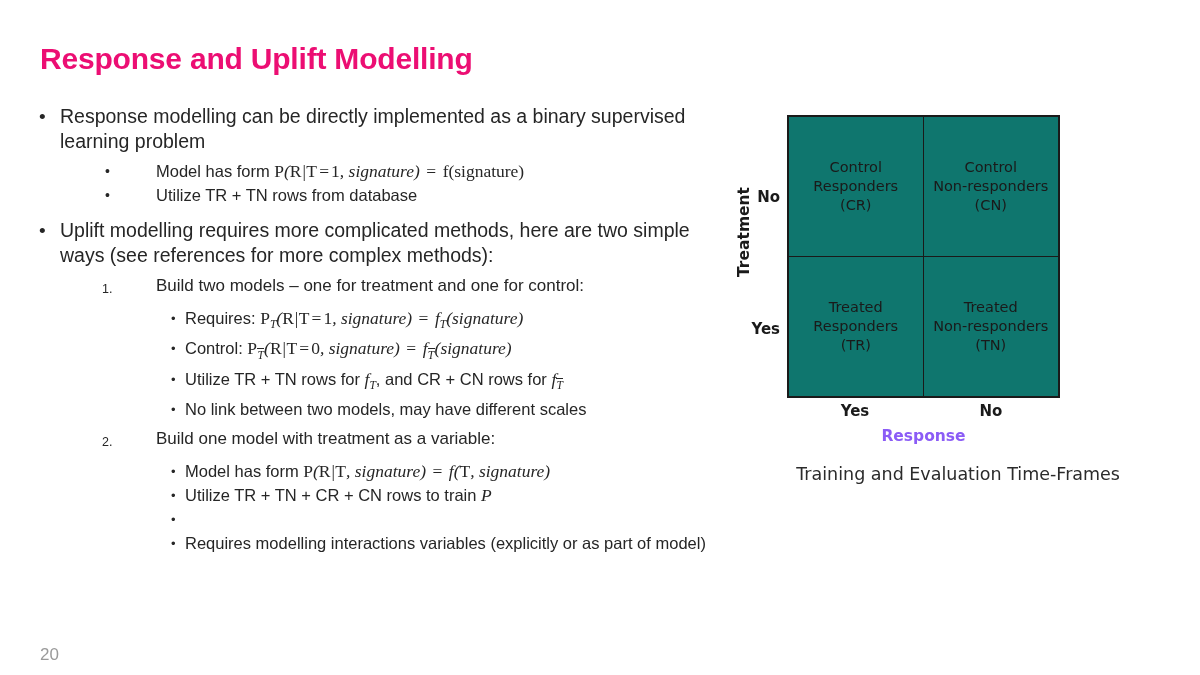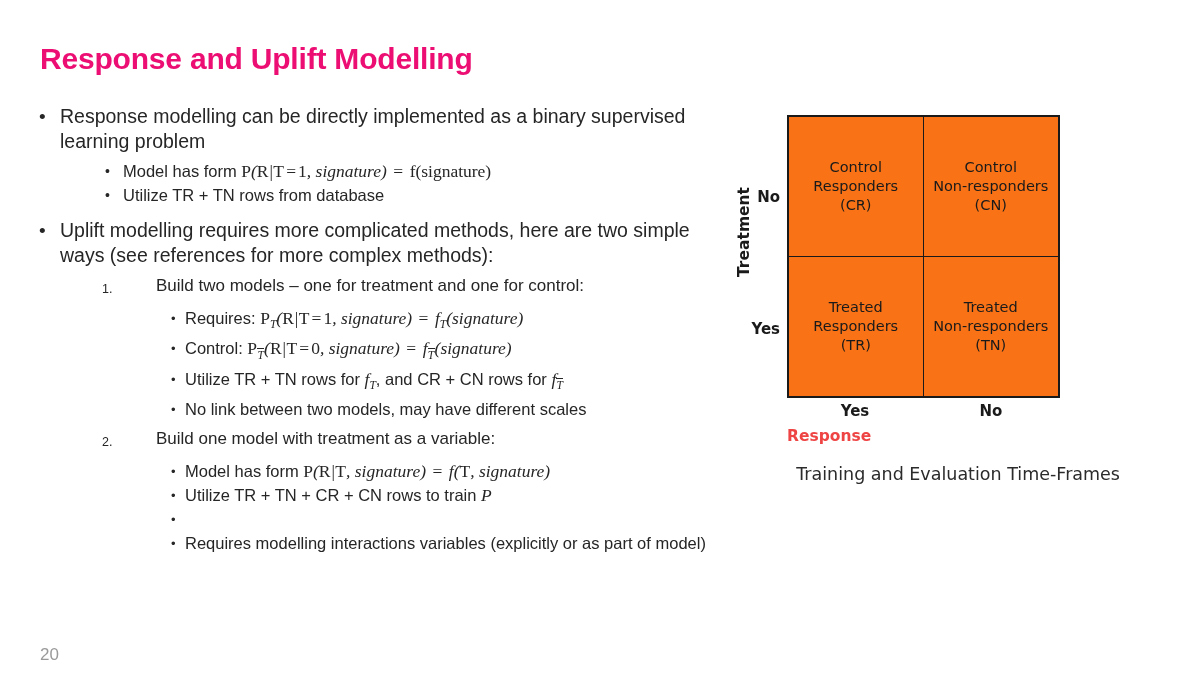--- a/index.html
+++ b/index.html
@@ -68,20 +68,21 @@
   
   .lvl2 { margin-bottom: 1px; padding-left: 67px; }
   .lvl2 .marker {
     width: 18px;
     font-size: 14px;
     line-height: 23px;
   }
   .lvl2 .btext {
     font-size: 16.5px;
     line-height: 23px;
+    margin-left: 33px;
   }
 
   
   .lvl2n { margin-bottom: 1px; padding-left: 64px; }
   .lvl2n .marker {
     width: 54px;
     font-size: 12.5px;
     line-height: 23px;
     padding-top: 4px;
   }
@@ -137,21 +138,21 @@
     position: absolute;
     left: 65px;
     top: 5px;
     width: 273px;
     height: 283px;
     border: 2.5px solid #1a1a1a;
     box-sizing: border-box;
     display: grid;
     grid-template-columns: 1fr 1fr;
     grid-template-rows: 1fr 1fr;
-    background: #f97316;
+    background: #0f766e;
   }
   .mcell {
     display: flex;
     align-items: center;
     justify-content: center;
     text-align: center;
     font-family: "DejaVu Sans", sans-serif;
     font-size: 14.5px;
     line-height: 19px;
     color: #1a1a1a;
@@ -197,25 +198,25 @@
     font-weight: bold;
     font-size: 15.5px;
     color: #1a1a1a;
     transform: rotate(-90deg);
   }
   #axis-label-response {
     position: absolute;
     left: 65px;
     top: 317px;
     width: 273px;
-    text-align: left;
+    text-align: center;
     font-family: "DejaVu Sans", sans-serif;
     font-weight: bold;
     font-size: 15.5px;
-    color: #ef4444;
+    color: #8b5cf6;
   }
   #figure-caption {
     position: absolute;
     left: 700px;
     top: 464px;
     width: 420px;
     text-align: right;
     font-family: "DejaVu Sans", sans-serif;
     font-size: 17.5px;
     color: #2b2b2b;

